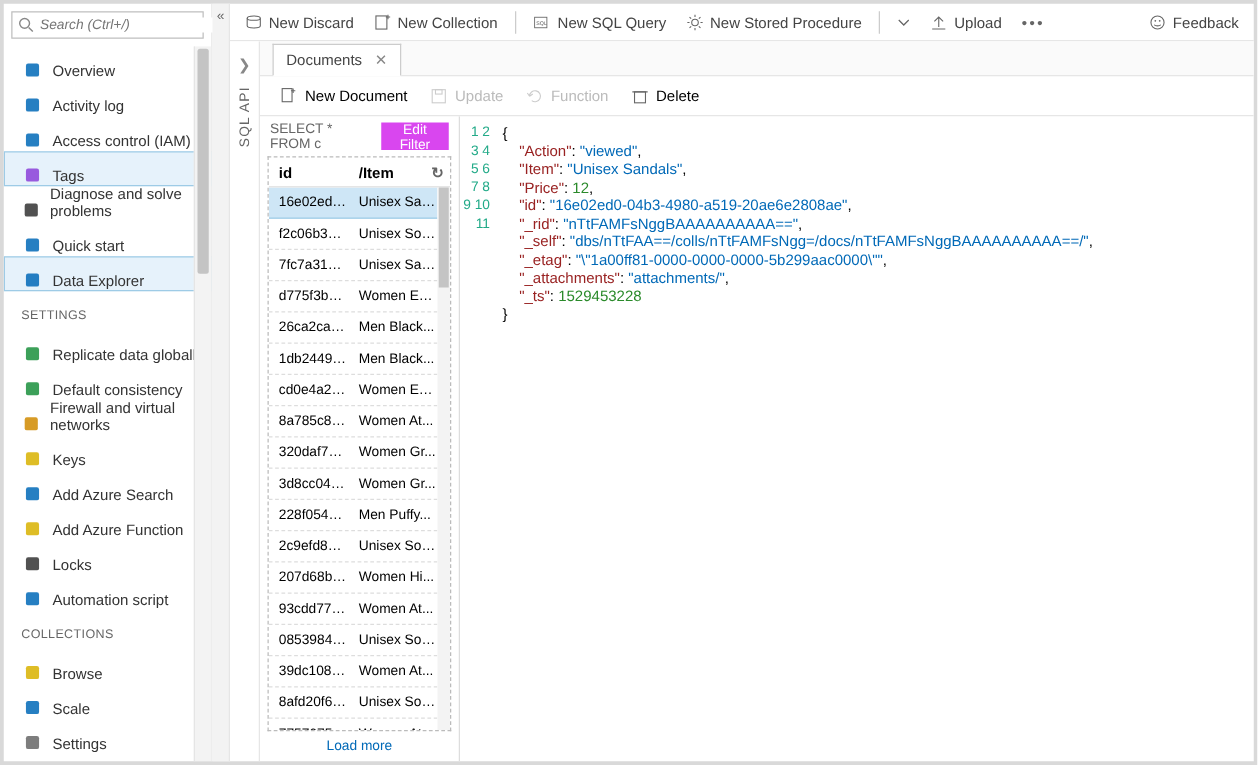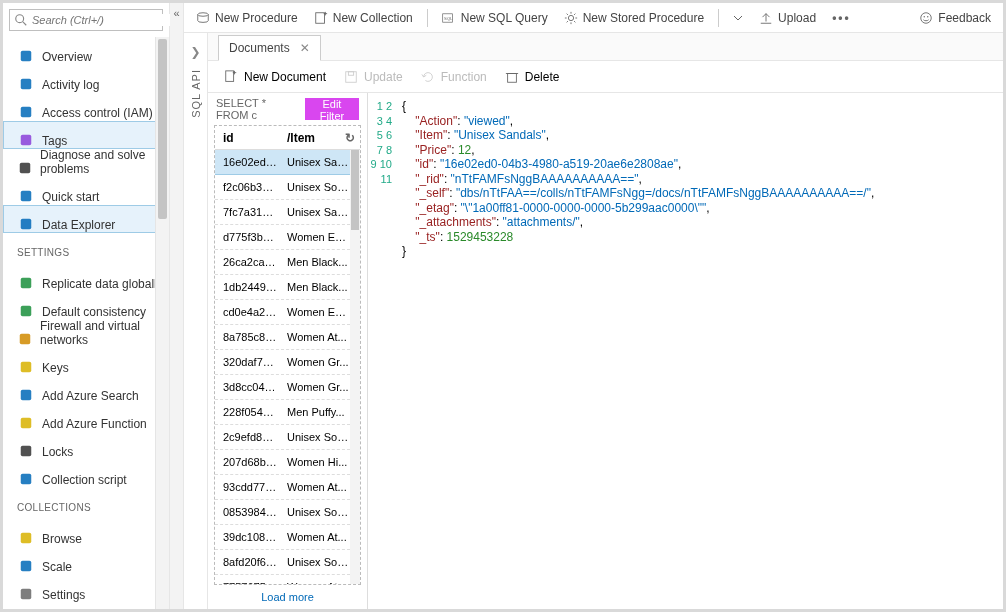--- a/index.html
+++ b/index.html
@@ -212,21 +212,21 @@
               </svg>
             </span>
             <span>Locks</span>
           </div>
           <div class="nav-item">
             <span class="ico">
               <svg width="14" height="14" viewBox="0 0 16 16">
                 <rect x="2" y="2" width="12" height="12" rx="2" fill="#0069b7" opacity="0.85"></rect>
               </svg>
             </span>
-            <span>Collection script</span>
+            <span>Automation script</span>
           </div>
           <div class="section-hdr">COLLECTIONS</div>
           <div class="nav-item">
             <span class="ico">
               <svg width="14" height="14" viewBox="0 0 16 16">
                 <rect x="2" y="2" width="12" height="12" rx="2" fill="#d8b100" opacity="0.85"></rect>
               </svg>
             </span>
             <span>Browse</span>
           </div>
@@ -260,21 +260,21 @@
 
   <div class="main">
     <div class="cmdbar">
       <div class="cmd">
           <span class="ico">
             <svg width="14" height="14" viewBox="0 0 16 16">
               <ellipse cx="8" cy="4" rx="6" ry="2" fill="none" stroke="#666"></ellipse>
               <path d="M2 4 V11 A6 2 0 0 0 14 11 V4" fill="none" stroke="#666"></path>
             </svg>
           </span>
-          <span>New Procedure</span>
+          <span>New Discard</span>
         </div>
       <div class="cmd">
           <span class="ico">
             <svg width="14" height="14" viewBox="0 0 16 16">
               <rect x="2" y="2" width="10" height="12" fill="none" stroke="#666"></rect>
               <line x1="11" y1="3" x2="15" y2="3" stroke="#666"></line>
               <line x1="13" y1="1" x2="13" y2="5" stroke="#666"></line>
             </svg>
           </span>
           <span>New Collection</span>

